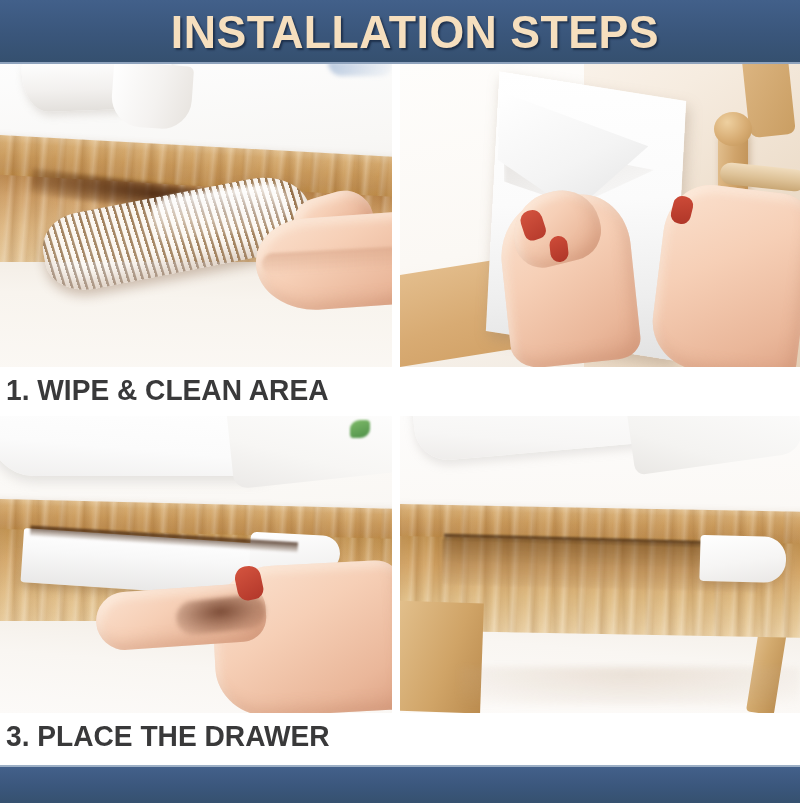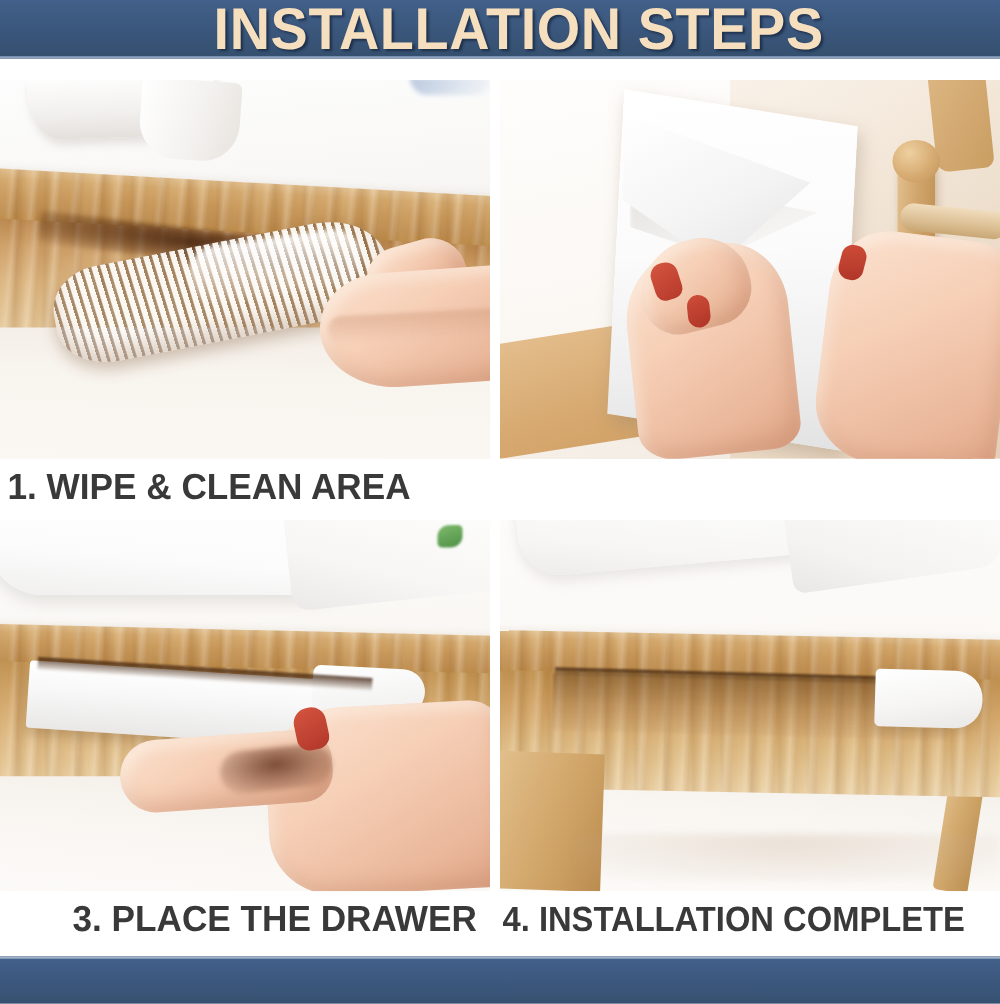--- a/index.html
+++ b/index.html
@@ -17,21 +17,21 @@
     height: 803px;
     overflow: hidden;
     background: #ffffff;
   }
 
   
   .header-bar {
     position: absolute;
     left: 0; top: 0;
     width: 800px;
-    height: 47px;
+    height: 64px;
     background: #3c5a80;
     background-image: linear-gradient(180deg, #42608a 0%, #3a567b 55%, #35506f 100%);
     display: flex;
     align-items: center;
     justify-content: center;
     box-sizing: border-box;
     border-bottom: 2px solid #8fa3bd;
     padding-left: 30px;
   }
   .header-title {
@@ -75,21 +75,21 @@
   .caption {
     position: absolute;
     height: 46px;
     display: flex;
     align-items: center;
     background: #ffffff;
     box-sizing: border-box;
   }
   .cap-r0c0 { left: 0px;   top: 303px; width: 392px; padding-left: 6px; }
   .cap-r0c1 { left: 400px; top: 303px; width: 400px; padding-left: 2px; }
-  .cap-r1c0 { left: 0px;   top: 649px; width: 392px; padding-left: 16px; justify-content: flex-end; }
+  .cap-r1c0 { left: 0px;   top: 649px; width: 392px; padding-left: 6px; }
   .cap-r1c1 { left: 400px; top: 649px; width: 400px; padding-left: 2px; }
 
   .caption-text {
     font-family: "Liberation Sans", sans-serif;
     font-weight: bold;
     font-size: 29px;
     color: #39393a;
     white-space: nowrap;
     line-height: 1;
     transform: scaleX(0.97);
@@ -591,21 +591,18 @@
 
     <div class="caption cap-r0c0">
       <span class="caption-text">1. WIPE &amp; CLEAN AREA</span>
     </div>
 
 
     <div class="caption cap-r1c0">
       <span class="caption-text">3. PLACE THE DRAWER</span>
     </div>
 
-    <div class="caption cap-r1c1">
-      <span class="caption-text">4. INSTALLATION COMPLETE</span>
-    </div>
 
   </div>
 
   <div class="footer-bar"></div>
 
 </div>
 
 </body></html>

